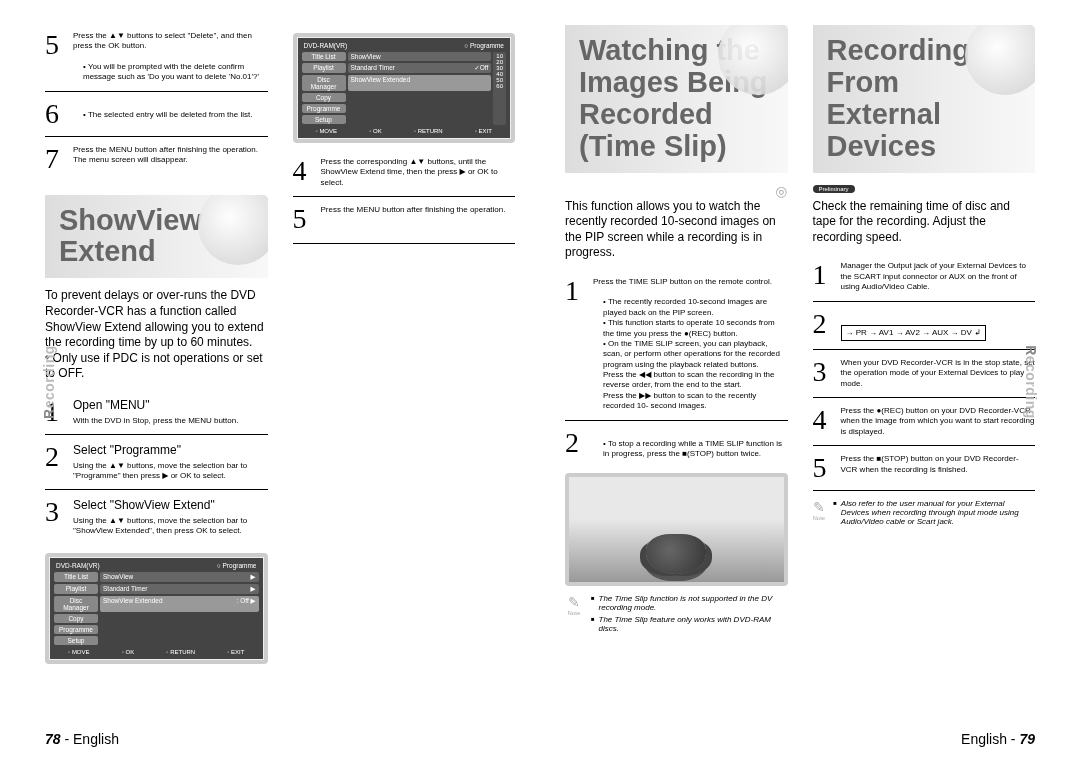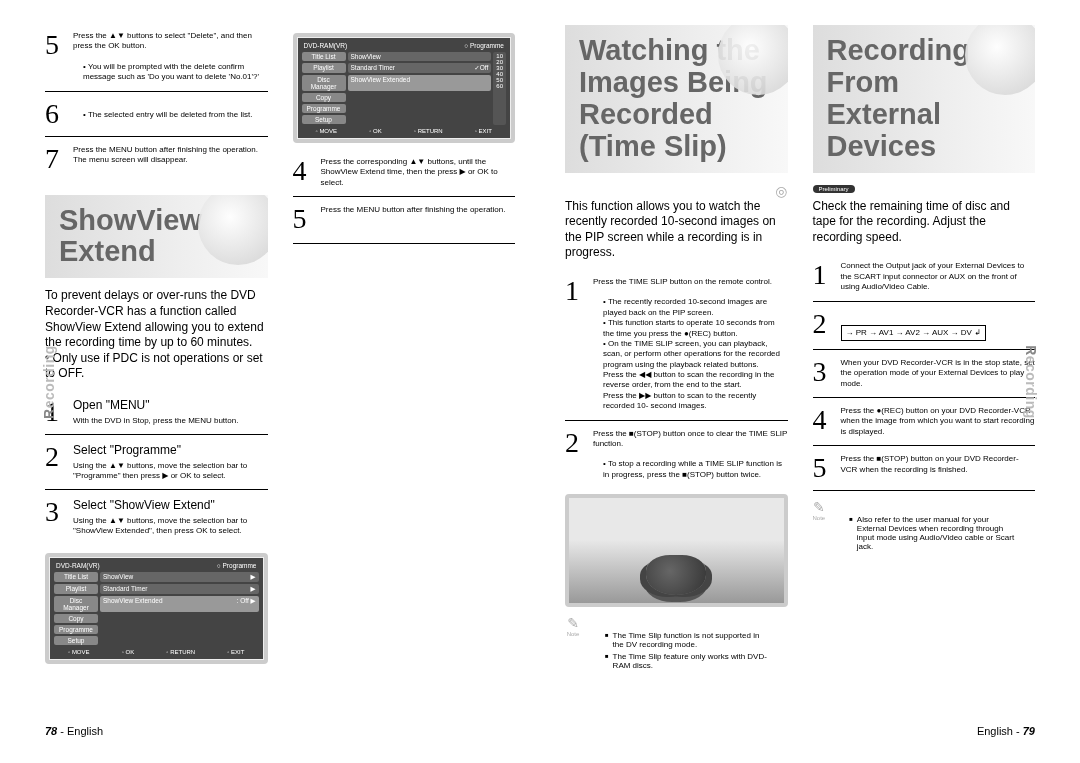--- a/index.html
+++ b/index.html
@@ -50,22 +50,22 @@
     top: 50%;
     transform: translateY(-50%) rotate(90deg);
     transform-origin: center;
     font-size: 14px;
     color: #bbb;
     font-weight: bold;
     letter-spacing: 0.5px;
   }
   .footer {
     position: absolute;
-    bottom: 26px;
-    font-size: 11px;
+    bottom: 16px;
+    font-size: 14px;
   }
   .footer-left { left: 45px; }
   .footer-right { right: 45px; }
   .footer .pg { font-weight: bold; font-style: italic; }
   .step {
     display: flex;
     align-items: flex-start;
     border-bottom: 0.5px solid #000;
     padding: 6px 0 8px 0;
     margin-bottom: 2px;
@@ -124,21 +124,21 @@
   .osd-row { display:flex; padding: 1px 0; }
   .osd-left { background:#888; width:40px; text-align:center; padding:1px 2px; border-radius:2px; margin-right:2px;}
   .osd-mid { background:#666; flex:1; padding:1px 3px; border-radius:2px; display:flex; justify-content:space-between;}
   .osd-hl .osd-mid { background:#999;}
   .osd-footer { display:flex; justify-content: space-around; padding: 3px 0 0 0; font-size:6px; gap:4px;}
   .osd-footer span::before { content:"◦ "; }
   .note-row { display:flex; gap:8px; font-size:8px; margin-top:8px;}
   .note-icon { width:22px; text-align:center; color:#aaa;}
   .note-icon .nglyph{ font-size:14px;}
   .note-icon .nlabel{ font-size:6px; display:block;}
-  .note-body ul{ margin:16px; padding:0; list-style:none;}
+  .note-body ul{ margin:0; padding:0; list-style:none;font-style:italic;}
   .note-body ul li{ display:flex; gap:4px; margin-bottom:3px;}
   .note-body ul li::before{ content:"■"; font-size:6px; line-height:1.6;}
   .tv-img {
     border: 4px solid #ccc;
     border-radius:4px;
     height:105px;
     margin:6px 0;
     background: linear-gradient(180deg, #e8e8e8 40%, #999 100%);
     display:flex;
     flex-direction:column;
@@ -387,21 +387,20 @@
               <li style="white-space:pre-line">On the TIME SLIP screen, you can playback, scan, or perform other operations for the recorded program using the playback related buttons.
 Press the ◀◀ button to scan the recording in the reverse order, from the end to the start.
 Press the ▶▶ button to scan to the recently recorded 10- second images.</li>
             </ul>
           </div>
         </div>
 
         <div class="step" style="border-bottom:none">
           <div class="step-num">2</div>
           <div class="step-body">
-            <div>Press the ■(STOP) button once to clear the TIME SLIP function.</div>
             <ul>
                 <li>To stop a recording while a TIME SLIP function is in progress, press the ■(STOP) button twice.</li>
               </ul>
           </div>
         </div>
 
         <div class="tv-img">
           <div class="grapes"></div>
         </div>
 
@@ -425,21 +424,21 @@
 
       <div class="col">
         <div class="section-banner" style="margin-top:0">
           <div class="title">Recording From External Devices</div>
         </div>
         <span class="pill">Preliminary</span>
         <div class="intro">Check the remaining time of disc and tape for the recording. Adjust the recording speed.</div>
 
         <div class="step">
           <div class="step-num">1</div>
-          <div class="step-body">Connect the Output jack of your External Devices to the SCART input connector or AUX on the front of using Audio/Video Cable.</div>
+          <div class="step-body">Manager the Output jack of your External Devices to the SCART input connector or AUX on the front of using Audio/Video Cable.</div>
         </div>
         <div class="step">
           <div class="step-num">2</div>
           <div class="step-body">
             <div class="seq-box">→ PR → AV1 → AV2 → AUX → DV ↲</div>
           </div>
         </div>
         <div class="step">
           <div class="step-num">3</div>
           <div class="step-body">When your DVD Recorder-VCR is in the stop state, set the operation mode of your External Devices to play mode.</div>

